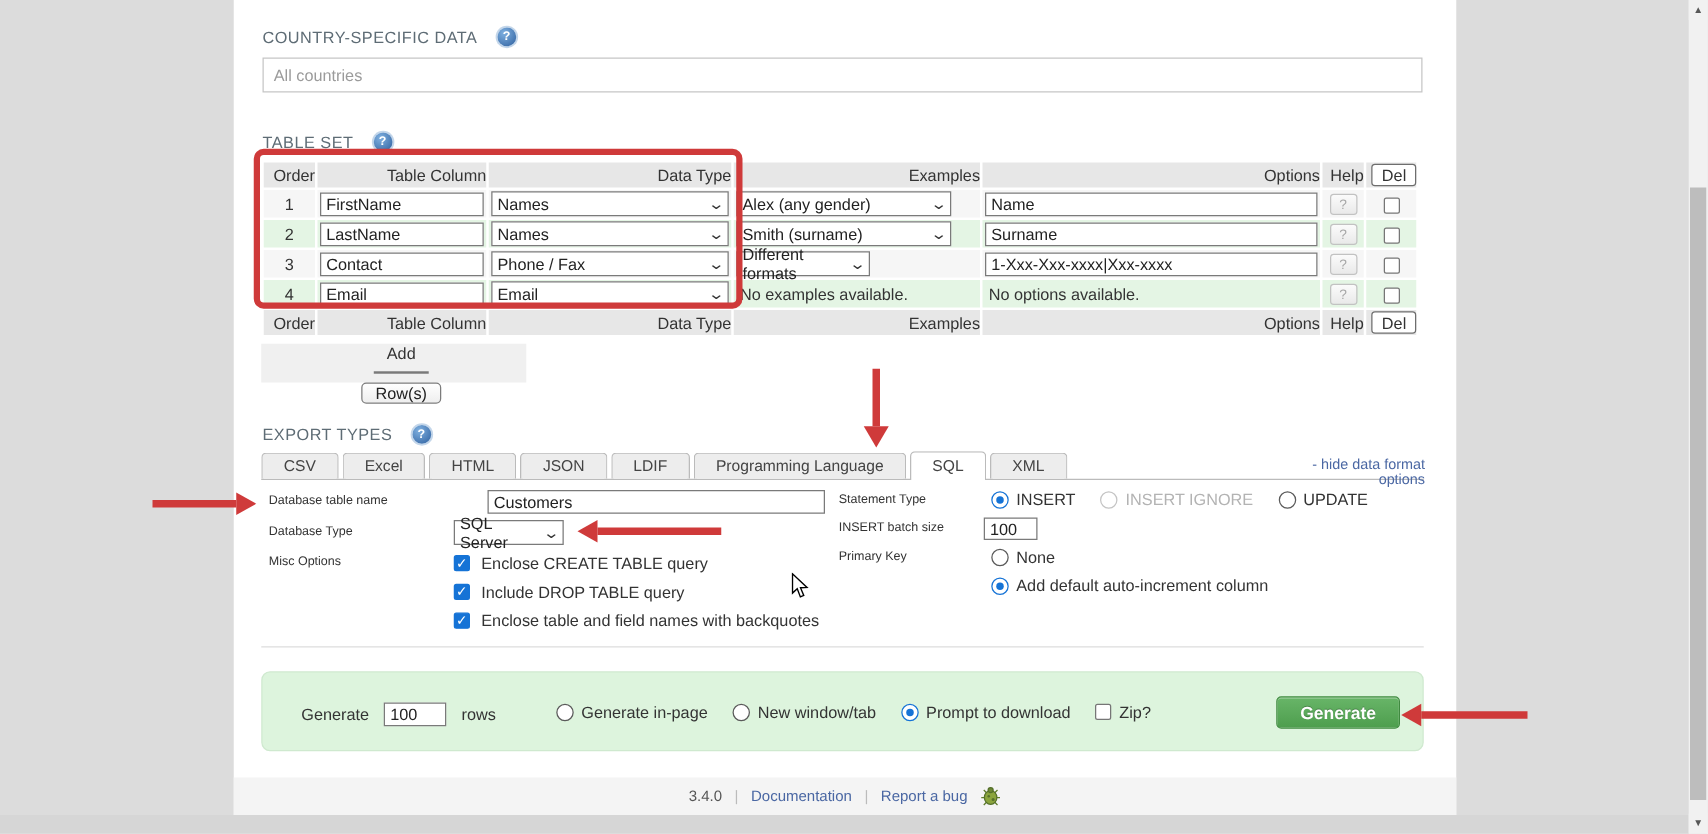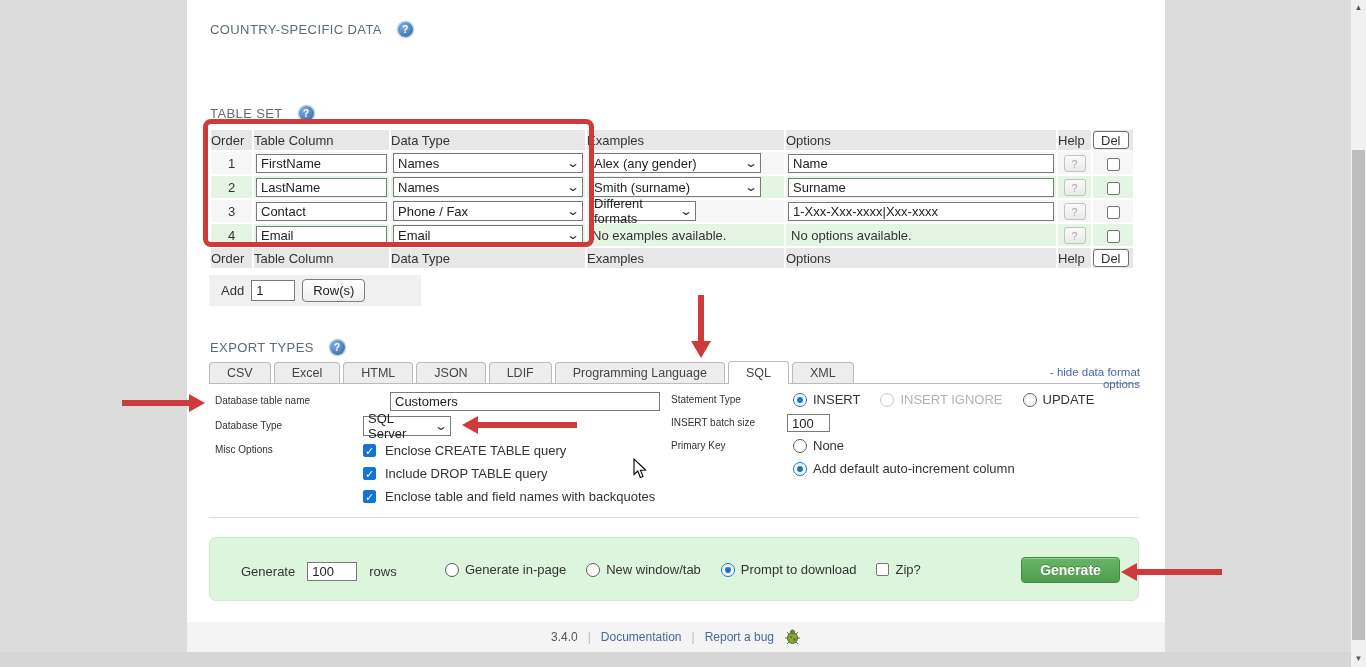--- a/index.html
+++ b/index.html
@@ -14,37 +14,37 @@
 
   .sec-title { position:absolute; font-size:13px; color:#5e6c75; letter-spacing:.4px; display:flex; align-items:center; gap:16px; }
   .help-orb { width:15px; height:15px; border-radius:50%; background:radial-gradient(circle at 35% 30%, #7fb0e0, #2d5f9e); box-shadow:0 0 0 1.5px #c3d6ea; color:#fff; font-size:10px; font-weight:bold; display:flex; align-items:center; justify-content:center; }
 
   .text-input { background:#fff; border:1px solid #7a7a7a; font-size:13px; color:#222; display:flex; align-items:center; padding:0 4px; overflow:hidden; white-space:nowrap; }
   .placeholder { color:#9b9b9b; }
   .big-input { position:absolute; left:210px; top:46px; width:928px; height:28px; border:1px solid #c6c6c6; padding-left:8px; }
 
   
   table.ds { position:absolute; left:209px; top:128px; border-collapse:separate; border-spacing:2px; table-layout:fixed; }
-  table.ds th { background:#e7e7e7; font-weight:normal; font-size:13px; color:#333; height:20px; text-align:left; }
+  table.ds th { background:#e7e7e7; font-weight:normal; font-size:13px; color:#333; height:20px; text-align:right; }
   table.ds td { height:22px; font-size:13px; color:#333; vertical-align:middle; }
   tr.row-odd td { background:#f6f6f6; }
   tr.row-even td { background:#e4f5e4; }
   .c-order { width:41px; text-align:center; }
   .c-col { width:135px; } .c-type { width:194px; } .c-ex { width:197px; } .c-opt { width:266px; }
   .c-help { width:33px; text-align:center; } .c-del { width:40px; text-align:center; }
   .cell-input { height:19px; margin:0 2px; }
   .fake-select { background:#fff; border:1px solid #7a7a7a; font-size:13px; color:#222; display:flex; align-items:center; justify-content:space-between; height:20px; padding:0 4px 0 4px; margin:0 2px; }
   .caret { font-size:12px; color:#333; line-height:8px; transform:scaleX(1.4); margin-left:4px; }
   .green-note { color:#3c963c; padding-left:5px; }
   .qbtn { display:inline-block; width:22px; height:17px; line-height:16px; background:linear-gradient(#fbfbfb,#e9e9e9); border:1px solid #c2c2c2; border-radius:3px; color:#a9a9a9; font-size:11px; text-align:center; }
   .cb { display:inline-block; width:13px; height:13px; background:#fff; border:1px solid #767676; border-radius:2px; vertical-align:middle; }
   .cb.checked { background:#1573d6; border-color:#1573d6; color:#fff; font-size:11px; line-height:13px; text-align:center; }
   .del-box { display:inline-block; border:1px solid #6e6e6e; border-radius:3px; background:#fff; padding:0 7px; height:18px; line-height:17px; font-size:13px; }
 
-  .add-box { position:absolute; left:209px; top:275px; width:212px; height:31px; background:#f0f0f0; display:flex; align-items:center; gap:7px; padding-left:12px; font-size:13px; color:#333; }
+  .add-box { position:absolute; left:209px; top:275px; width:212px; height:31px; background:#f0f0f0; display:flex; align-items:center; gap:7px; padding-left:12px; font-size:13px; color:#333;flex-direction:column; }
   .add-box .text-input { width:44px; height:21px; }
   .rows-btn { background:linear-gradient(#ffffff,#eeeeee); border:1px solid #7c7c7c; border-radius:4px; height:23px; padding:0 10px; font-size:13px; color:#222; display:flex; align-items:center; }
 
   
   .tabline { position:absolute; left:209px; top:383px; width:930px; height:1px; background:#bbbbbb; }
   .tabs { position:absolute; left:209px; top:362px; height:22px; display:flex; gap:3px; }
   .tab { height:21px; padding:0 17px; background:#ededed; border:1px solid #bbbbbb; border-bottom:none; border-radius:4px 4px 0 0; font-size:12.5px; color:#444; display:flex; align-items:center; z-index:2; }
   .tab.active { background:#fff; height:23px; margin-top:-1px; }
   .hide-link { position:absolute; left:1014px; top:366px; width:126px; font-size:11.5px; color:#4a67a3; text-align:right; }
 
@@ -84,20 +84,21 @@
 <body>
 
 <div id="page">
 
   <div class="content-col"></div>
 
   <div class="sec-title" style="left:210px; top:22px;">
     <span>COUNTRY-SPECIFIC DATA</span>
     <span class="help-orb">?</span>
   </div>
+  <div class="text-input big-input placeholder">All countries</div>
 
   <div class="sec-title" style="left:210px; top:106px;">
     <span>TABLE SET</span>
     <span class="help-orb">?</span>
   </div>
 
   <table class="ds">
     <tbody>
         <tr>
       <th class="c-order">Order</th>

